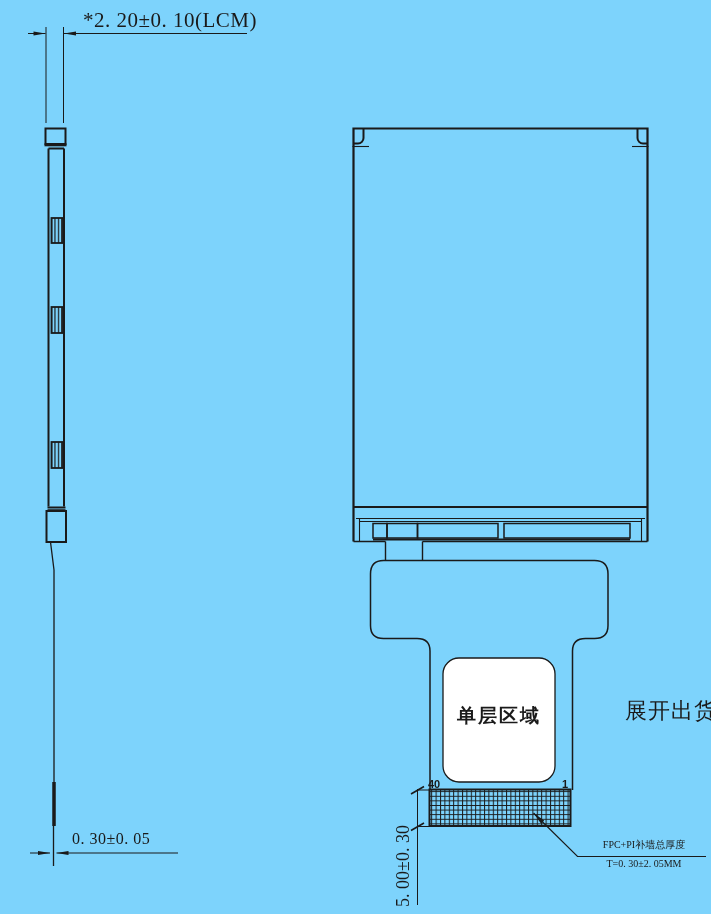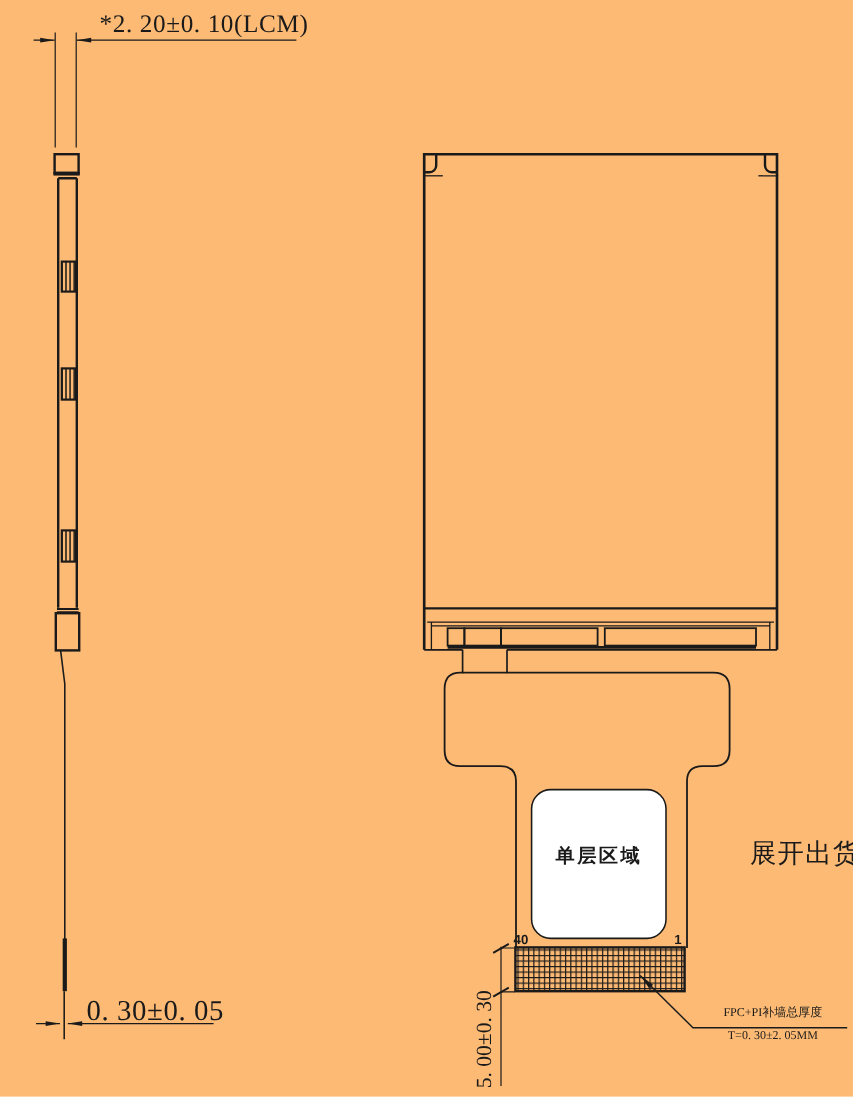--- a/index.html
+++ b/index.html
@@ -1,28 +1,28 @@
 <!DOCTYPE html>
 <html><head>
 <meta charset="utf-8">
 <style>
   html,body{margin:0;padding:0;background:#fff;}
   .canvas{
     position:relative;
     width:711px;height:914px;
-    background:#fdba74;
+    background:#7dd3fc;
     font-family:"Liberation Serif","DejaVu Serif",serif;
     color:#1a1a1a;
     overflow:hidden;
   }
   .canvas svg{position:absolute;left:0;top:0;}
   .txt{position:absolute;white-space:nowrap;color:#1a1a1a;line-height:1;}
   .dim{font-size:21px;letter-spacing:0.5px;}
-  .dim-small{font-size:24px;letter-spacing:0.5px;}
-  .cjk-bold{font-weight:bold;font-size:16px;letter-spacing:2px;text-align:center;}
+  .dim-small{font-size:16px;letter-spacing:0.5px;}
+  .cjk-bold{font-weight:bold;font-size:19px;letter-spacing:2px;text-align:center;}
   .cjk-note{font-size:22px;letter-spacing:1px;}
   .pin{font-size:11px;font-weight:bold;font-family:"Liberation Sans","DejaVu Sans",sans-serif;}
   .rot{transform:rotate(-90deg);transform-origin:center center;text-align:center;font-size:18px;}
   .leadertxt{font-size:10px;text-align:center;letter-spacing:0px;}
 </style>
 </head>
 <body>
 
 <div class="canvas">
 

